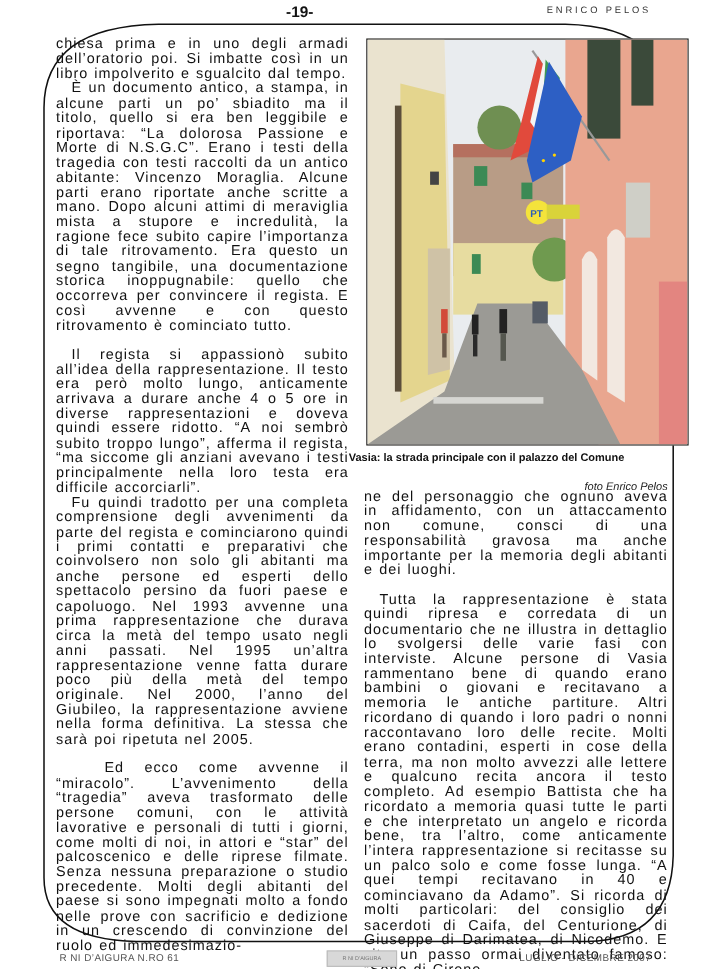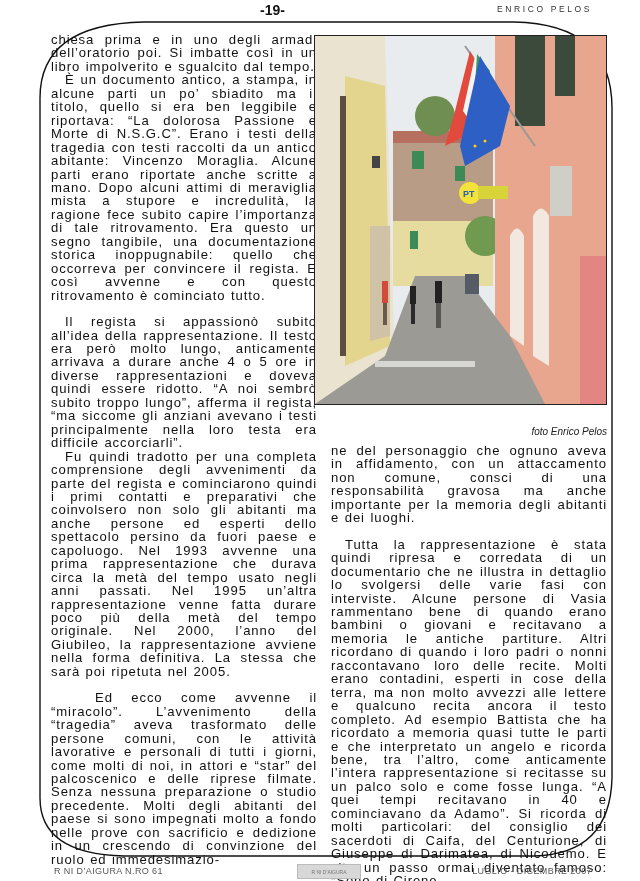--- a/index.html
+++ b/index.html
@@ -10,21 +10,21 @@
     .header .author { position: absolute; right: 48px; top: 0; }
     .frame { position: absolute; left: 34px; top: 18px; width: 584px; height: 842px; }
     .frame svg { position: absolute; left: 0; top: 0; }
     .col { position: absolute; font-size: 13.1px; line-height: 13.45px; text-align: justify; letter-spacing: 0.9px; word-spacing: 1px; }
     .col p { margin: 0; }
     .indent { text-indent: 14px; }
     .indent2 { text-indent: 44px; }
     .gap { height: 13px; }
     .col-left { left: 51px; top: 33px; width: 266px; }
     .col-right { left: 331px; top: 444px; width: 276px; }
-    .photo { position: absolute; left: 314px; top: 35px; width: 291px; height: 368px; border: 1px solid #222; overflow: hidden; background: #d8d4cc; }
+    .photo { position: absolute; left: 333px; top: 35px; width: 291px; height: 368px; border: 1px solid #222; overflow: hidden; background: #d8d4cc; }
     .caption { position: absolute; left: 317px; top: 411px; width: 290px; font-size: 10px; }
     .caption .cap-title { font-weight: bold; color: #111; }
     .caption .cap-credit { font-style: italic; text-align: right; color: #222; margin-top: 15px; }
     .footer { position: absolute; top: 866px; left: 0; width: 640px; font-size: 9px; color: #555; letter-spacing: 0.4px; }
     .footer .left { position: absolute; left: 54px; }
     .footer .right { position: absolute; right: 48px; }
     .footer .logo { position: absolute; left: 297px; top: -2px; width: 62px; height: 13px; background: #d8d8d8; border: 1px solid #bbb; font-size: 5px; color: #777; display: flex; align-items: center; justify-content: center; letter-spacing: 0; }
   </style>
 </head>
 <body>
@@ -100,20 +100,21 @@
     <rect x="95" y="250" width="6" height="18" fill="#222"></rect>
     <rect x="96" y="268" width="4" height="20" fill="#2a2a2a"></rect>
     <rect x="120" y="245" width="7" height="22" fill="#222"></rect>
     <rect x="121" y="267" width="5" height="25" fill="#55574f"></rect>
 
     <rect x="150" y="238" width="14" height="20" fill="#555c66"></rect>
   </svg>
 </div>
 
 <div class="caption">
+  <div class="cap-title">Vasia: la strada principale con il palazzo del Comune</div>
   <div class="cap-credit">foto Enrico Pelos</div>
 </div>
 
 <div class="col col-right">
   <p>ne del personaggio che ognuno aveva in affidamento, con un attaccamento non comune, consci di una responsabilità gravosa ma anche importante per la memoria degli abitanti e dei luoghi.</p>
   <div class="gap"></div>
   <p class="indent">Tutta la rappresentazione è stata quindi ripresa e corredata di un documentario  che ne illustra in dettaglio lo svolgersi delle varie fasi con interviste. Alcune persone di Vasia rammentano bene di quando  erano bambini o giovani e recitavano a memoria le antiche partiture. Altri ricordano di quando i loro padri o nonni raccontavano loro delle recite. Molti erano contadini, esperti in cose della terra, ma non molto avvezzi alle lettere e qualcuno recita ancora il testo completo. Ad esempio Battista che ha ricordato a memoria quasi tutte le parti e che interpretato un angelo e ricorda bene, tra l’altro, come anticamente l’intera rappresentazione si recitasse su un palco solo e come fosse lunga. “A quei tempi recitavano in 40 e cominciavano da Adamo”. Si ricorda di molti particolari: del consiglio dei sacerdoti di Caifa, del Centurione, di Giuseppe di Darimatea, di Nicodemo. E cita un passo ormai diventato famoso: “Sono di Cirene,</p>
 </div>
 
 <div class="footer">

